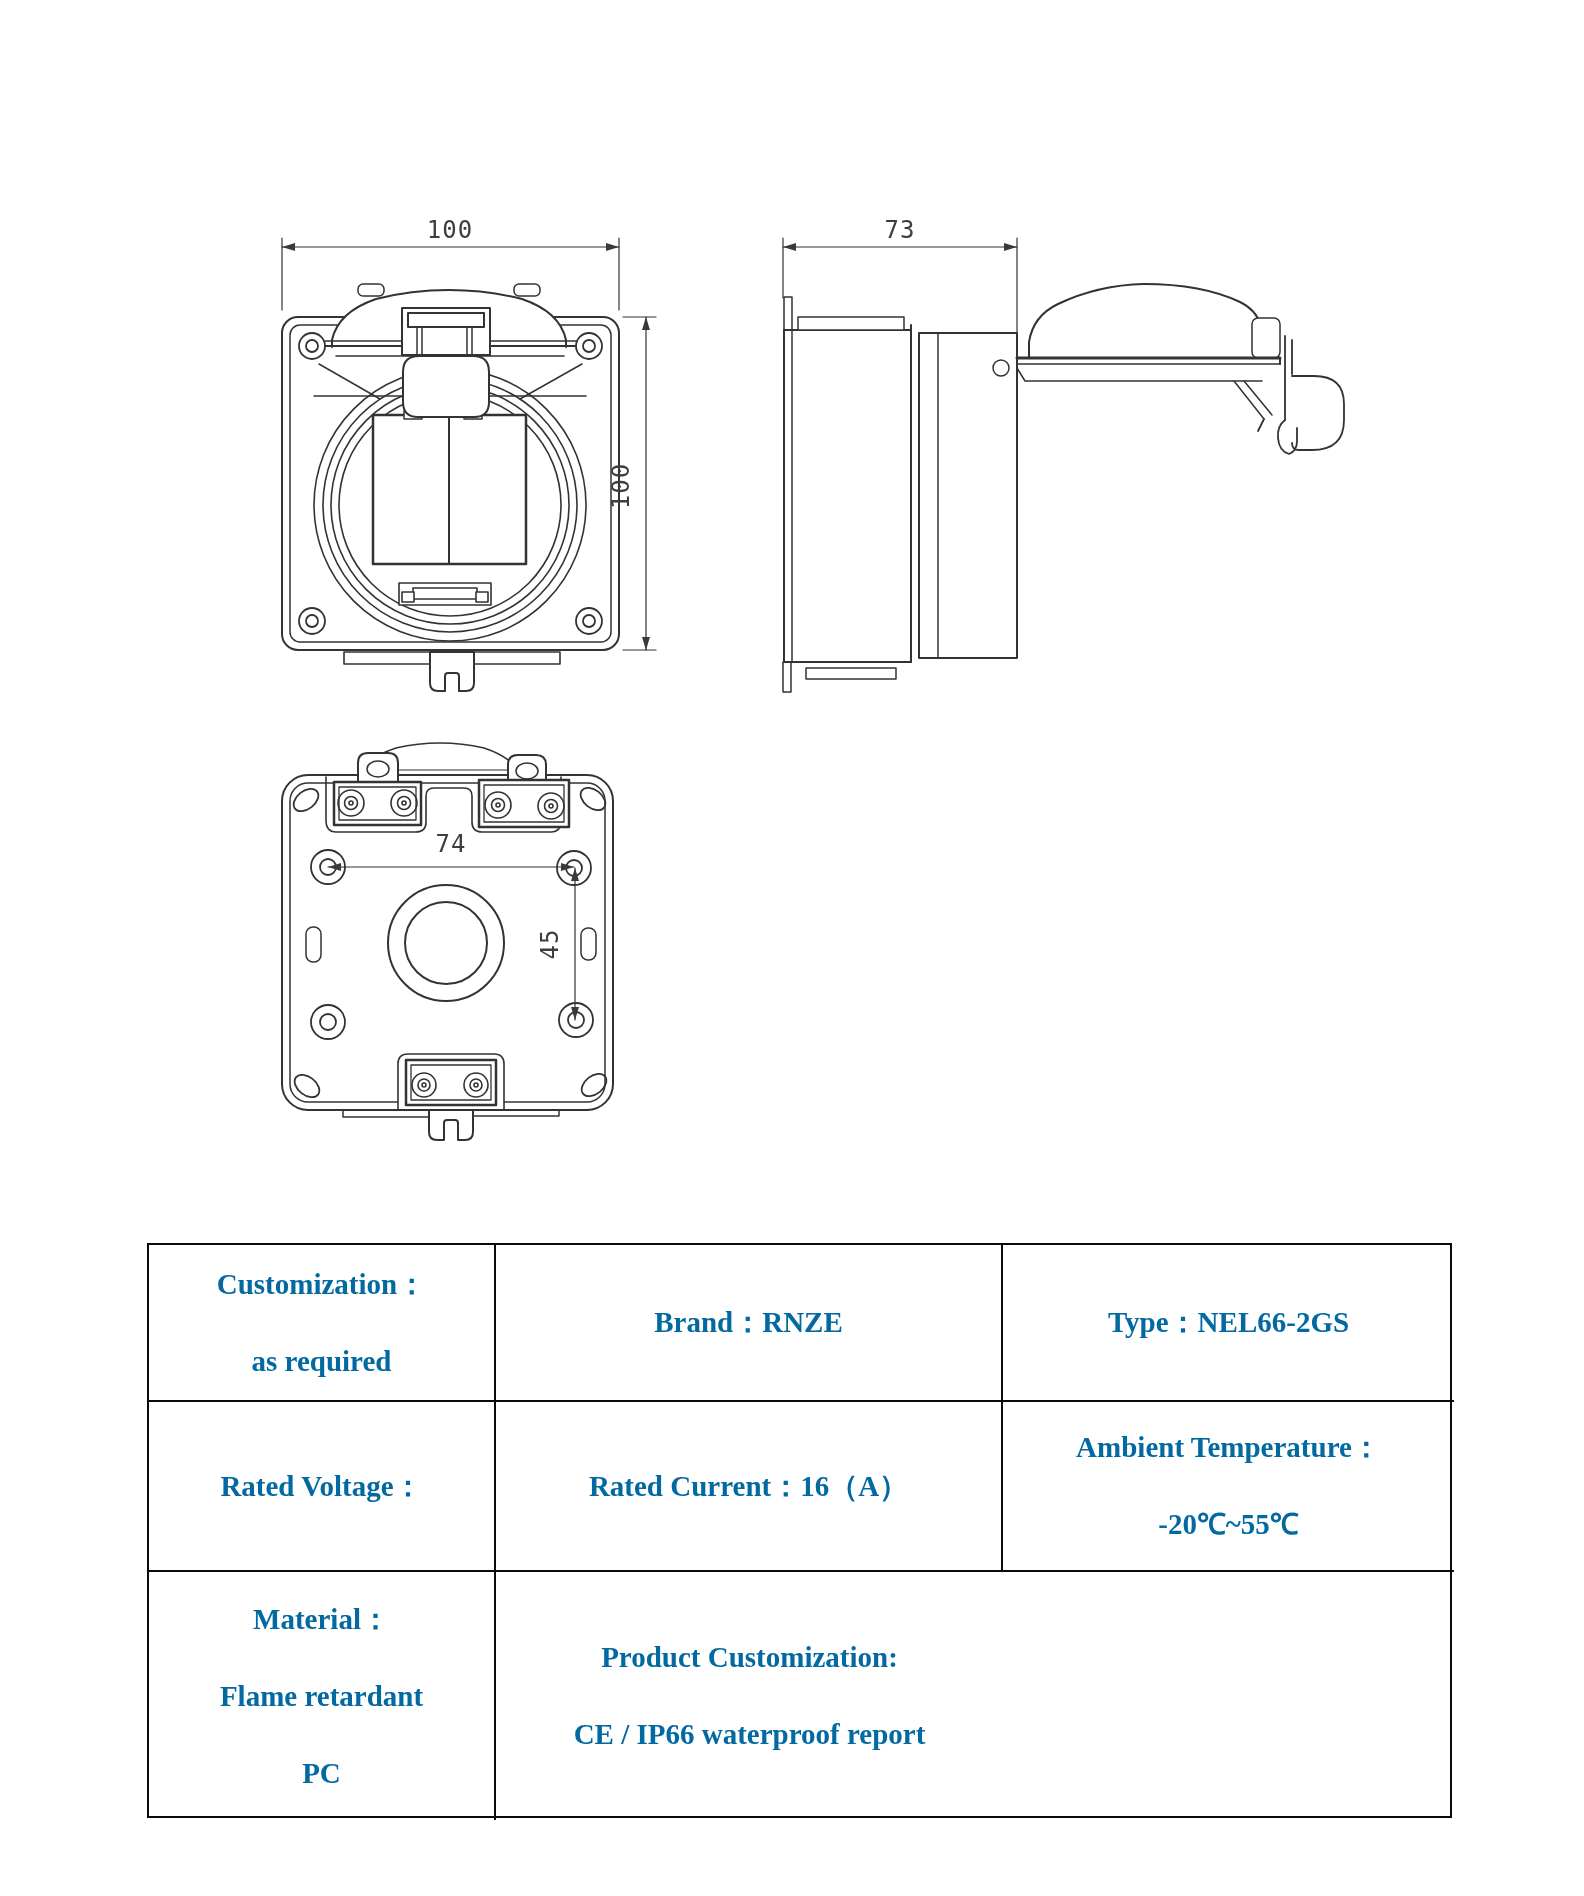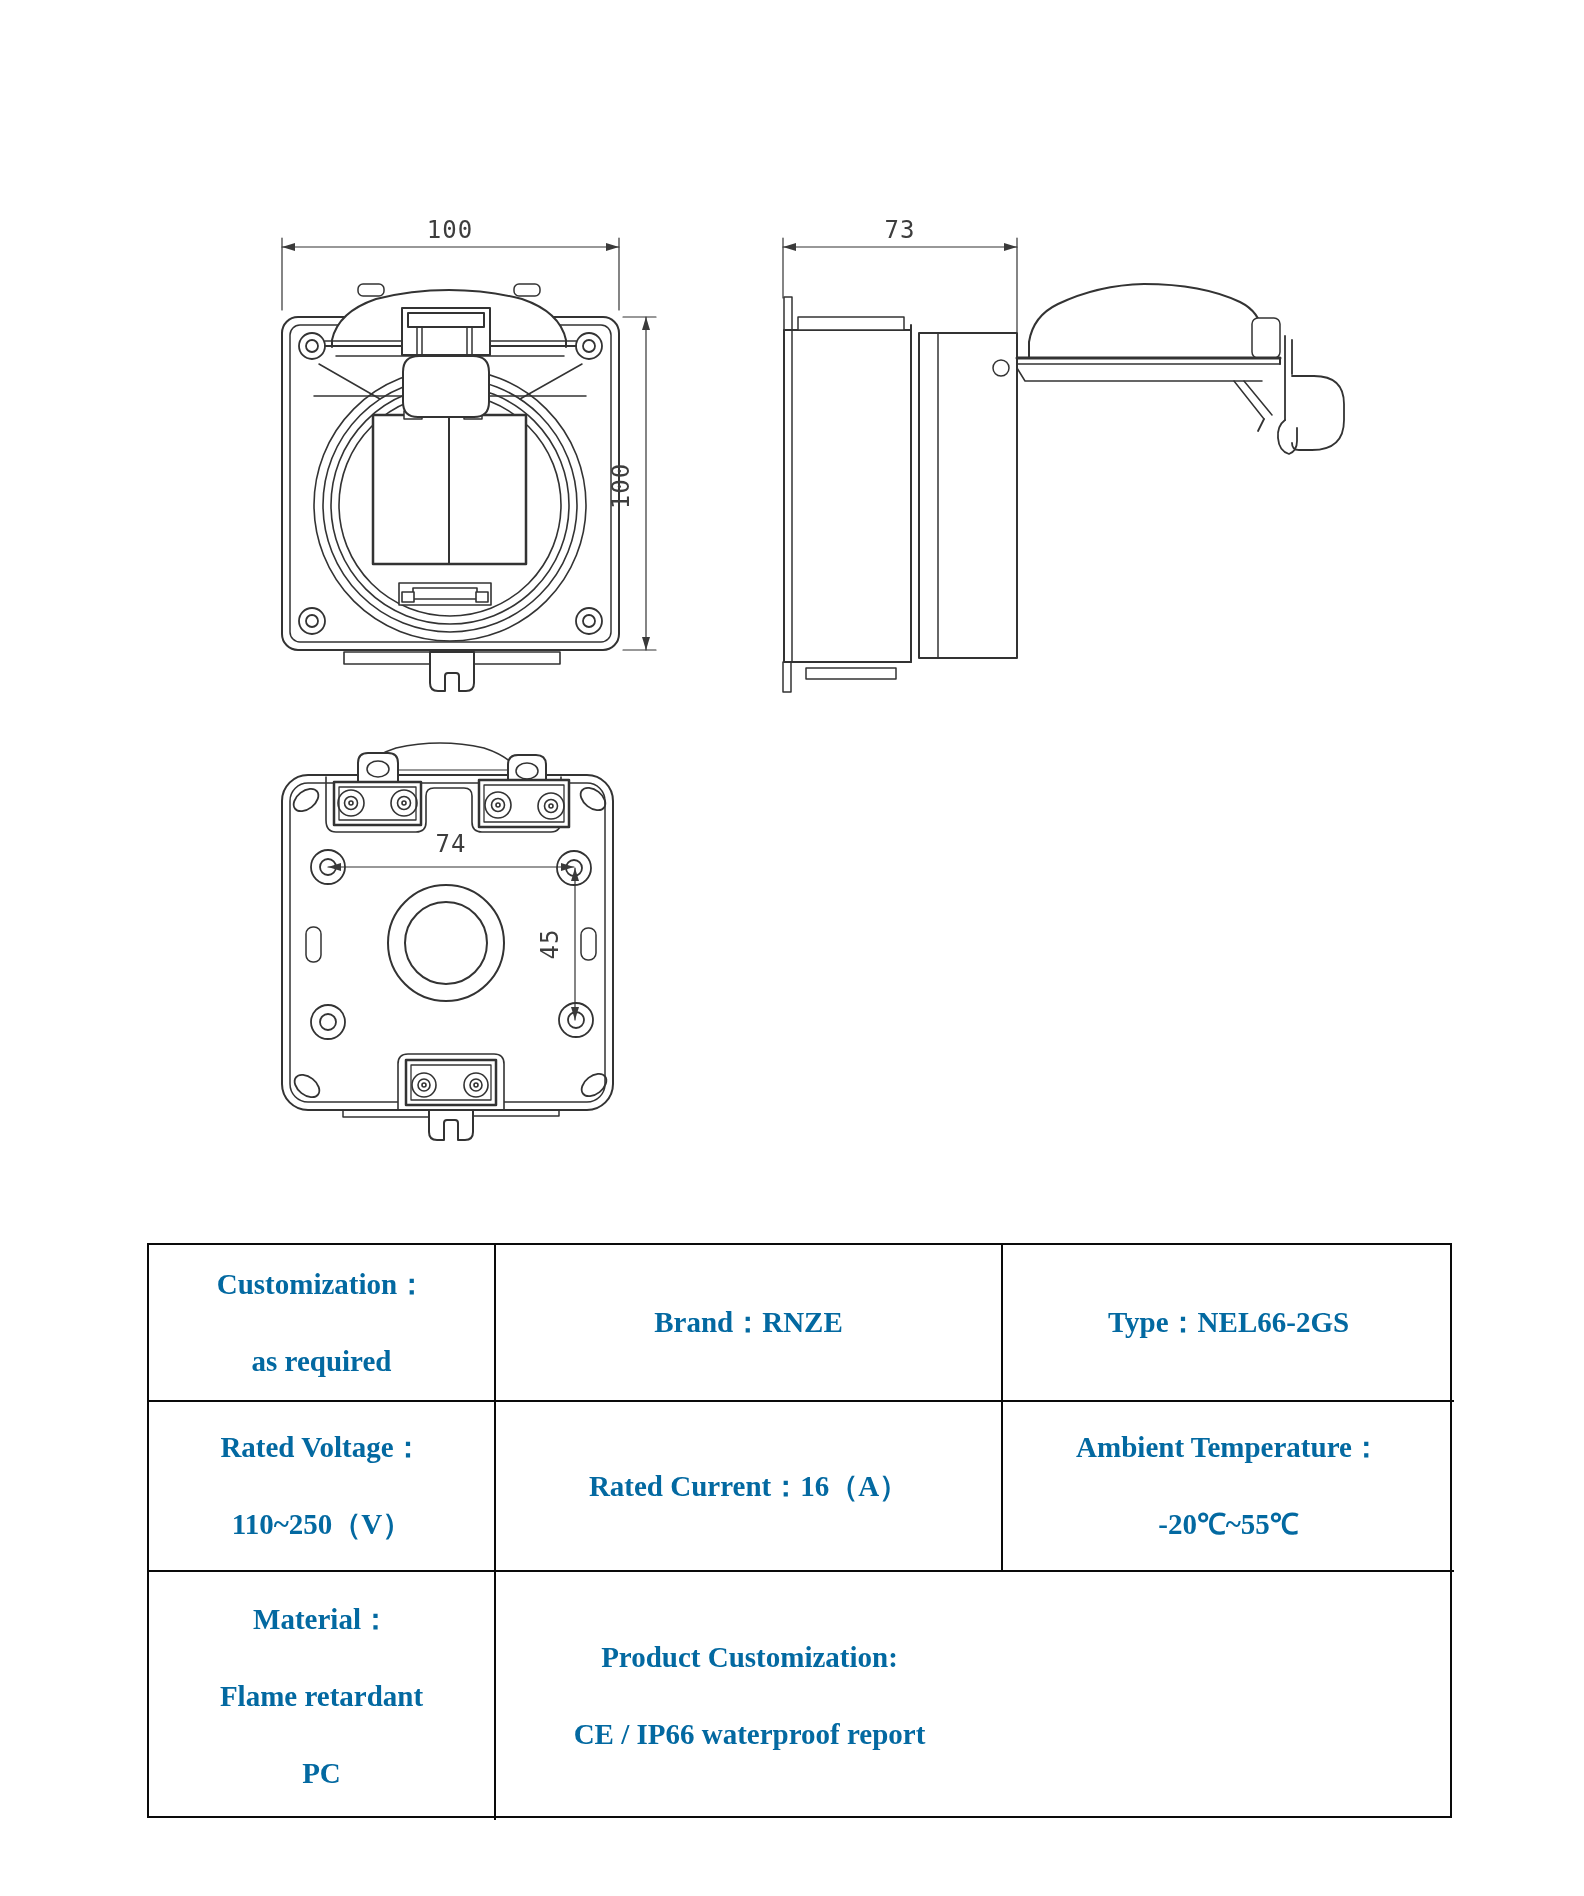--- a/index.html
+++ b/index.html
@@ -250,21 +250,20 @@
     </div>
     <div class="cell">
       <span class="ln">Brand：RNZE</span>
     </div>
     <div class="cell last-col">
       <span class="ln">Type：NEL66-2GS</span>
     </div>
 
     <div class="cell">
       <span class="ln">Rated Voltage：</span>
-      <span class="ln">110~250（V）</span>
     </div>
     <div class="cell">
       <span class="ln">Rated Current：16（A）</span>
     </div>
     <div class="cell last-col">
       <span class="ln">Ambient Temperature：</span>
       <span class="ln">-20℃~55℃</span>
     </div>
 
     <div class="cell last-row">

